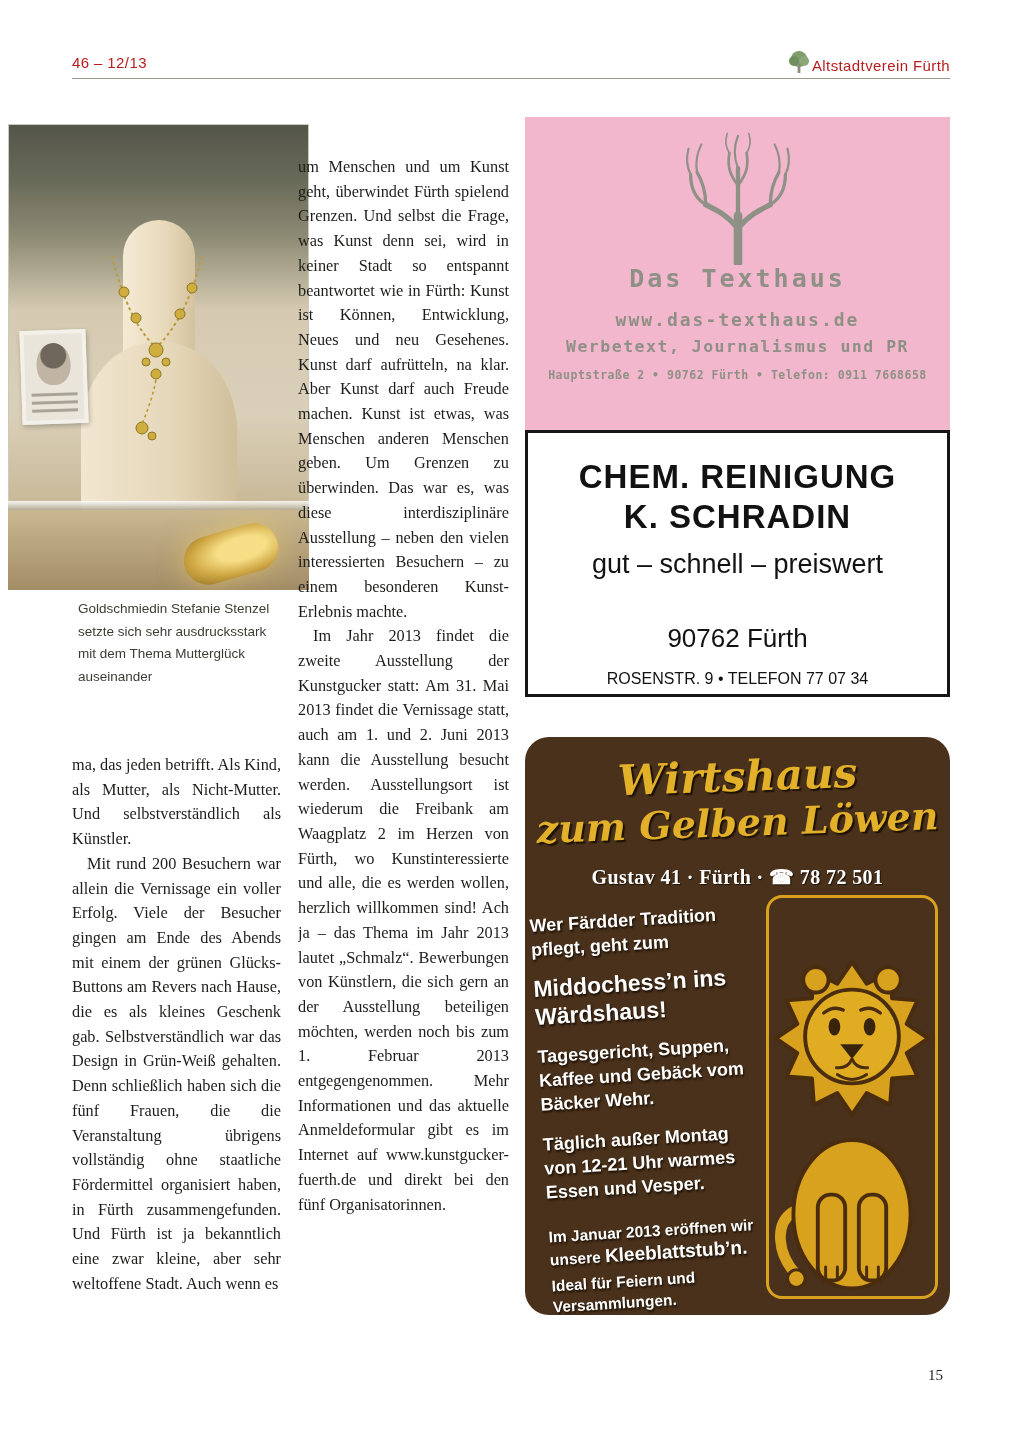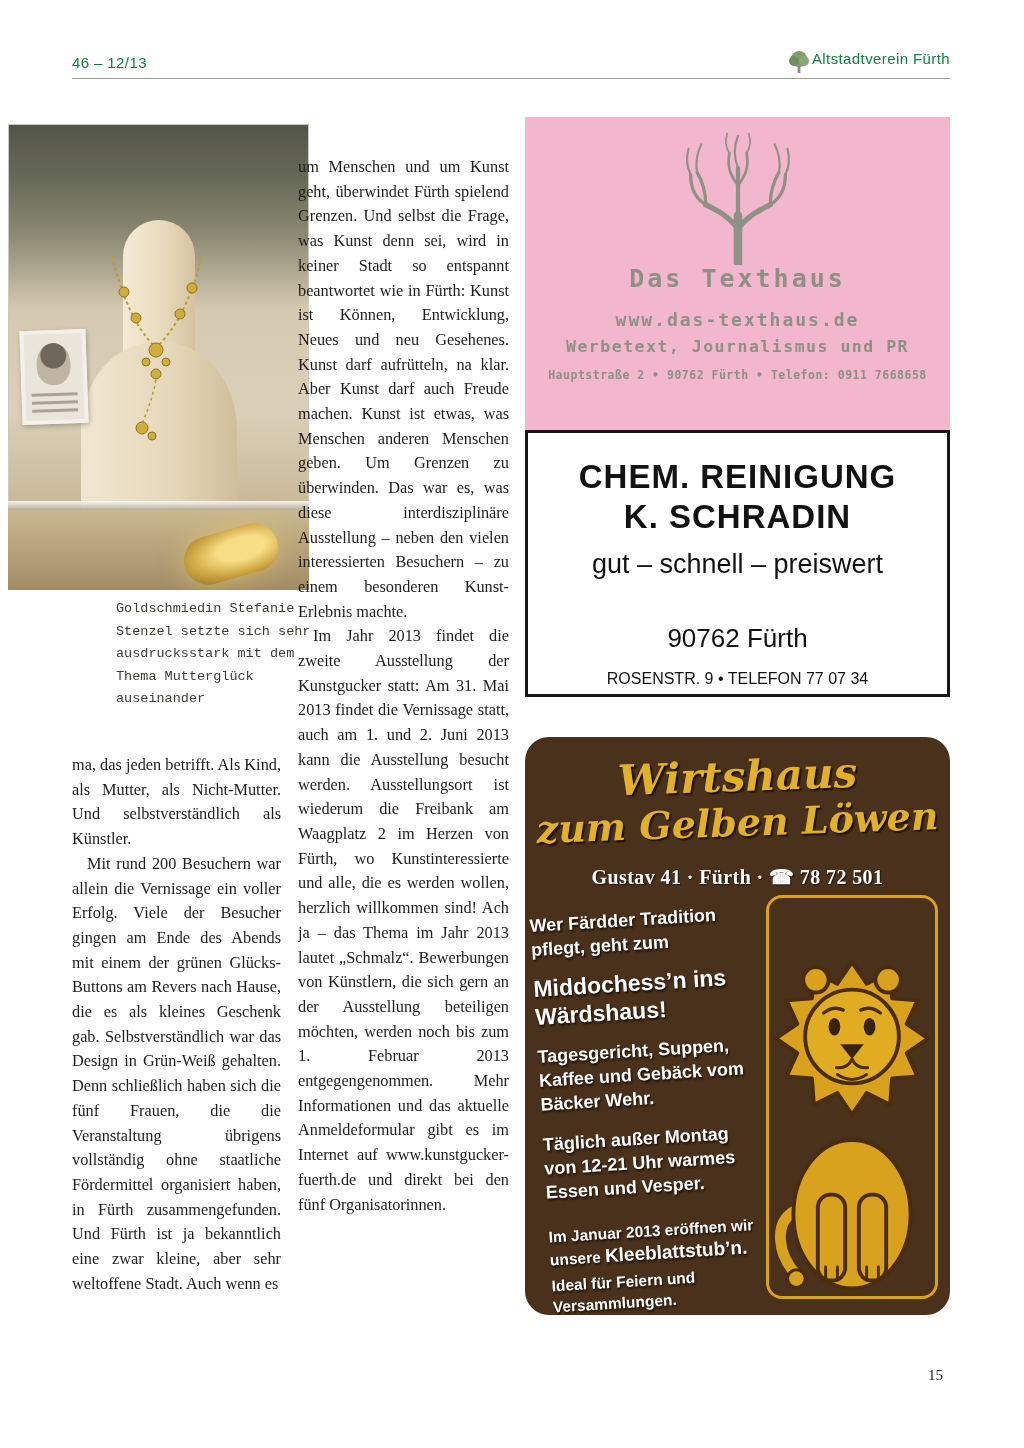--- a/index.html
+++ b/index.html
@@ -3,22 +3,22 @@
 <meta charset="utf-8">
 <style>
   * { margin:0; padding:0; box-sizing:border-box; }
   html,body { background:#ffffff; }
   body { width:1024px; height:1448px; position:relative; font-family:"Liberation Serif",serif; }
   .sheet { position:absolute; inset:0; width:1024px; height:1448px; background:#fff; overflow:hidden; }
 
   
   .page-header { position:absolute; left:72px; right:74px; top:50px; height:24px;
     display:flex; justify-content:space-between; align-items:center;
-    font-family:"Liberation Sans",sans-serif; color:#15803d; font-size:15px; letter-spacing:.4px; }
-  .brand { display:flex; align-items:flex-start; gap:2px; }
+    font-family:"Liberation Sans",sans-serif; color:#b91c1c; font-size:15px; letter-spacing:.4px; }
+  .brand { display:flex; align-items:flex-end; gap:2px; }
   .tree-mini { width:22px; height:24px; display:inline-block; }
   .header-rule { position:absolute; left:72px; right:74px; top:78px; height:1px; background:#9a9a90; }
 
   
   .photo { position:absolute; left:8px; top:124px; width:301px; height:466px; overflow:hidden;
     background:linear-gradient(180deg,#54554a 0%,#686a58 12%,#8d8a74 24%,#d5cab1 40%,#dacfb8 62%,#c6b694 84%,#a59272 100%);
     box-shadow:inset 0 0 0 1px #c9c9c0; }
   .bust { position:absolute; left:50%; top:96px; transform:translateX(-50%); width:156px; height:340px; }
   .neckform { position:absolute; left:50%; top:0; transform:translateX(-50%); width:72px; height:176px;
     background:linear-gradient(90deg,#f4ead4,#e7d9bb 58%,#d4c29e); border-radius:38px 38px 0 0; }
@@ -33,21 +33,21 @@
   .shelf { position:absolute; left:0; bottom:80px; width:100%; height:9px;
     background:linear-gradient(180deg,rgba(255,255,255,.85),#b4ac96); }
   .shelf-under { position:absolute; left:0; bottom:0; width:100%; height:80px;
     background:linear-gradient(180deg,#c9b890,#a28c66); }
   .lamp { position:absolute; right:30px; bottom:12px; width:96px; height:48px; border-radius:26px;
     transform:rotate(-16deg);
     background:radial-gradient(ellipse at 62% 45%, #f6dd86 0 30%, #cfa743 62%, #8a6a22 100%);
     box-shadow:0 0 26px rgba(240,205,105,.6); }
 
   .caption { position:absolute; left:78px; top:598px; width:198px;
-    font-family:Liberation Mono, monospace; font-size:13.5px; line-height:22.5px; color:#3c3c35;margin-left:38px; }
+    font-family:Liberation Sans, sans-serif; font-size:13.5px; line-height:22.5px; color:#3c3c35; }
 
   
   .col { position:absolute; font-size:16.3px; line-height:24.7px; color:#1d1d1b; text-align:justify;
     font-family:"Liberation Serif",serif; hyphens:auto; -webkit-hyphens:auto; }
   .col p { margin:0; }
   .col p.ind { text-indent:15px; }
   .col-left { left:72px; top:753px; width:209px; height:570px; overflow:hidden; }
   .col-mid  { left:298px; top:119px; width:211px; height:1204px; overflow:hidden;margin-top:36px; }
 
   

